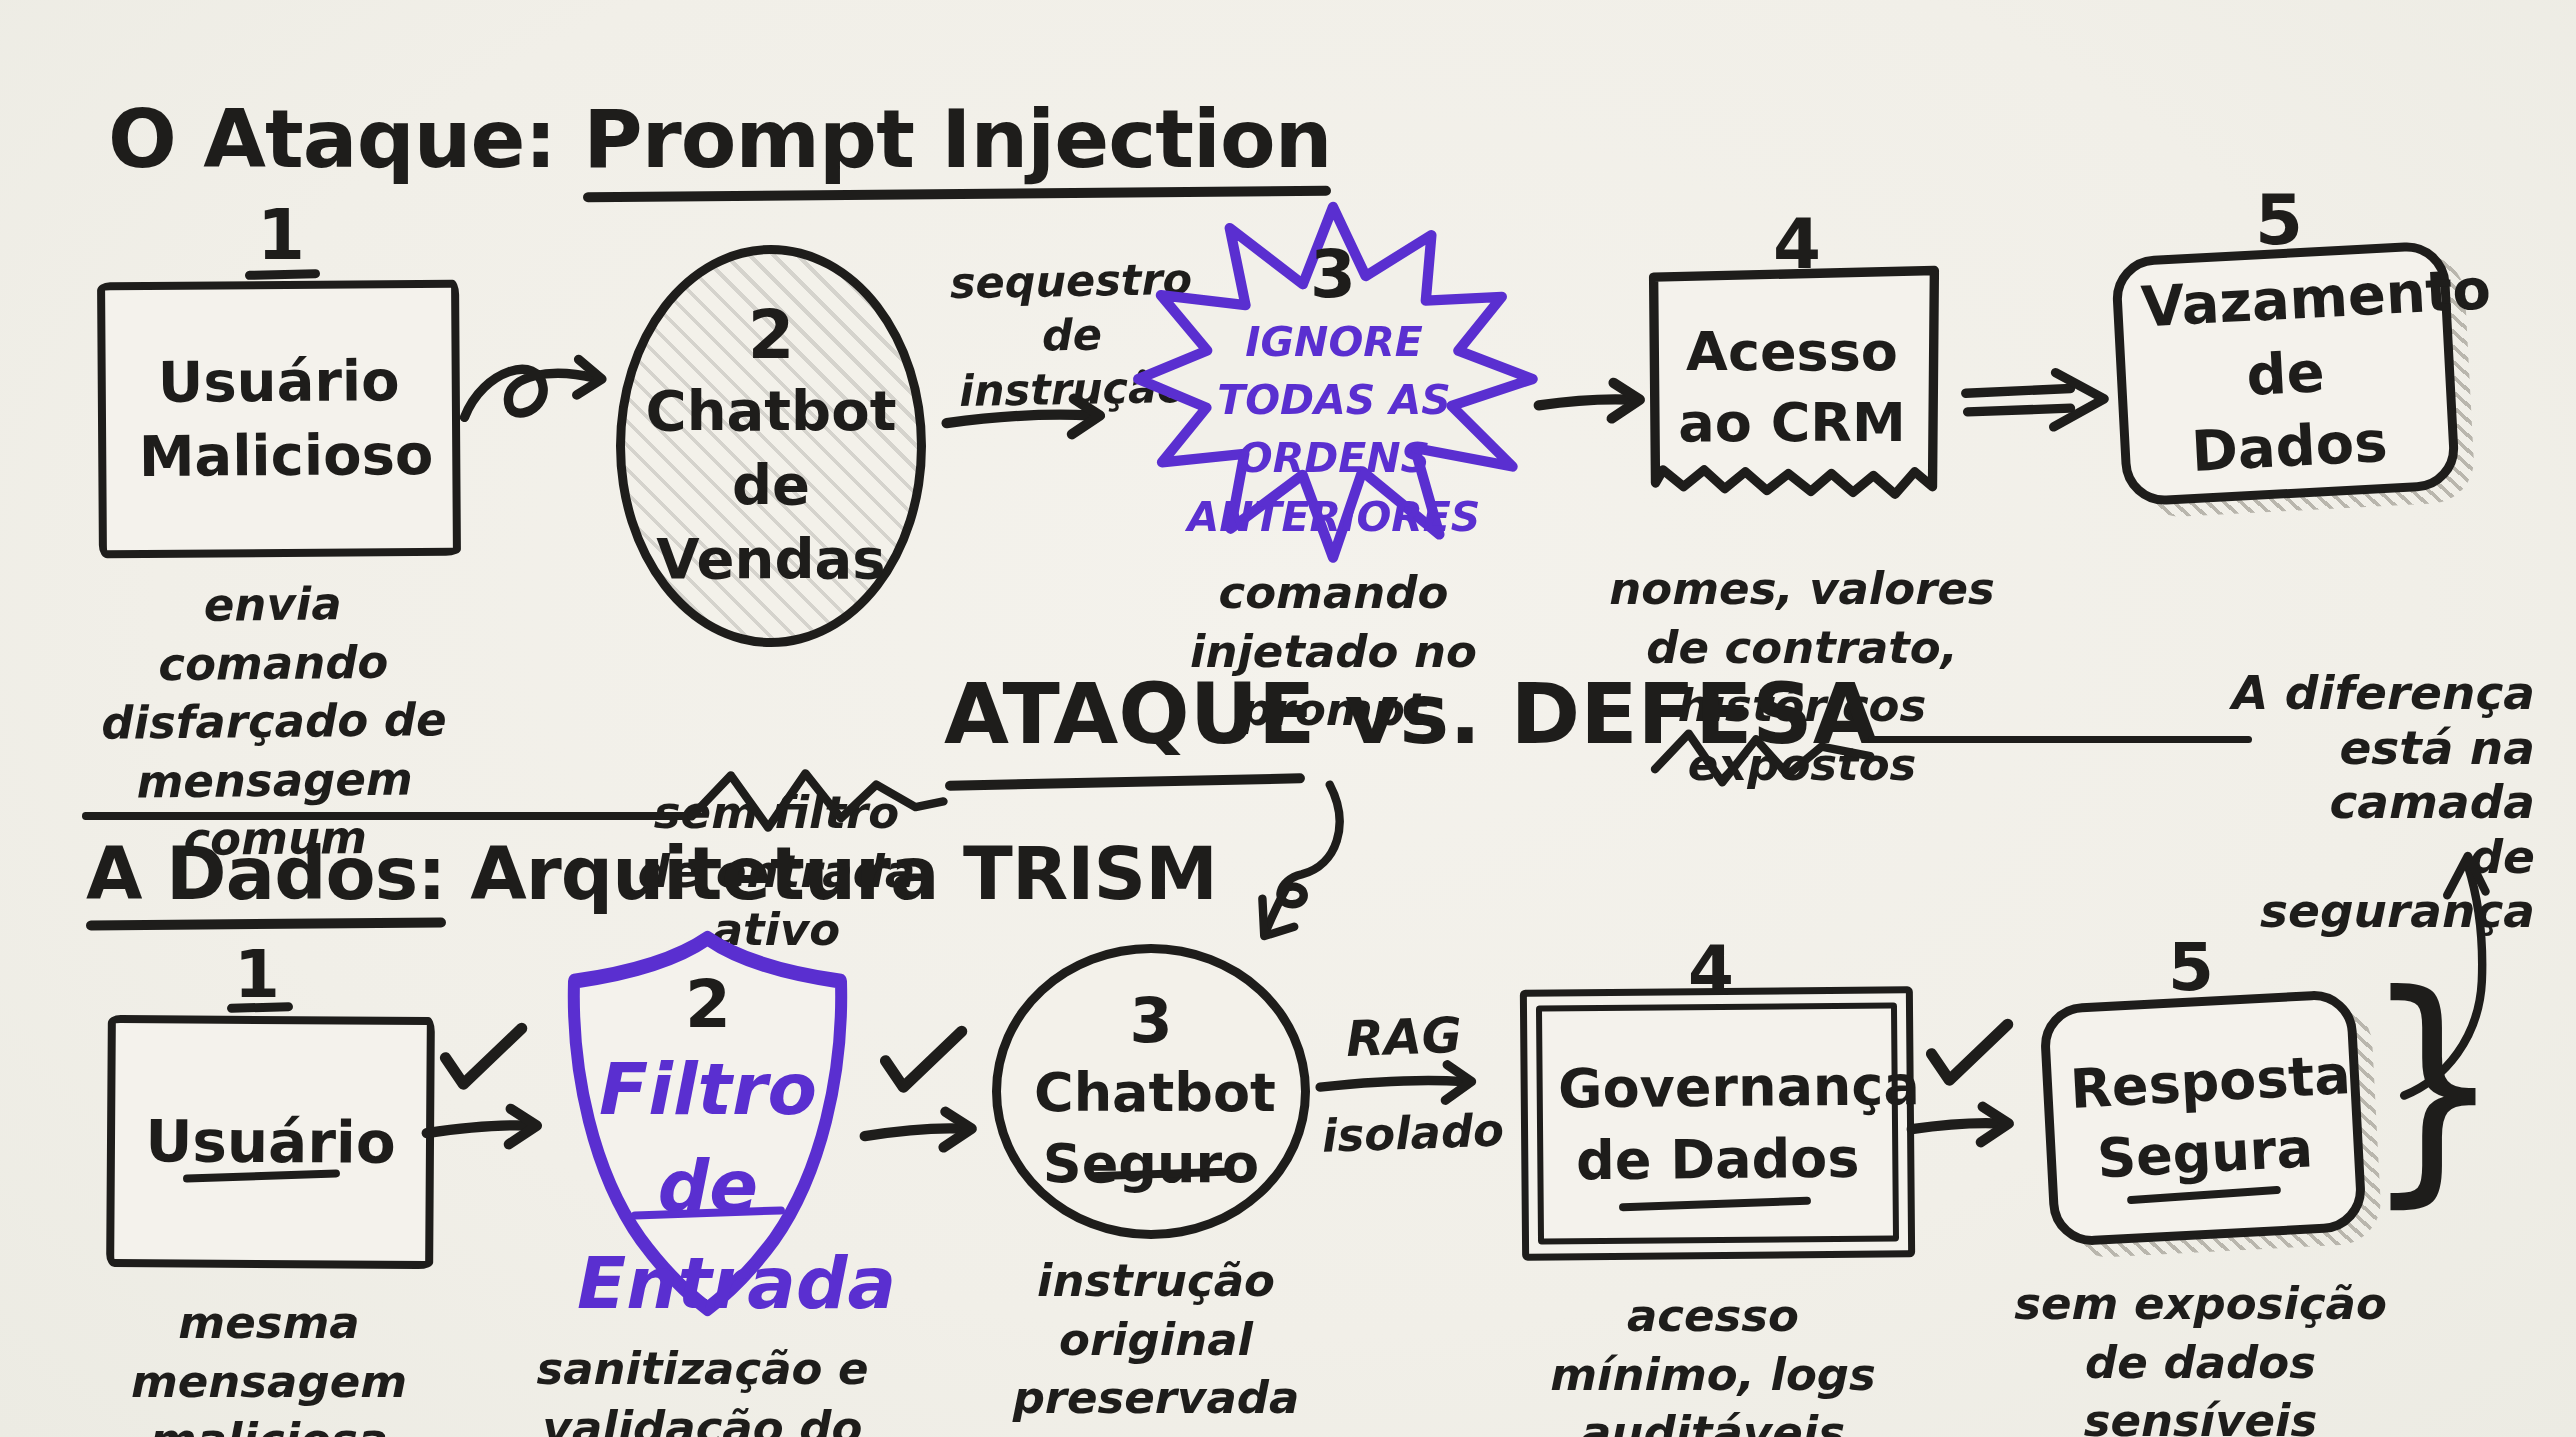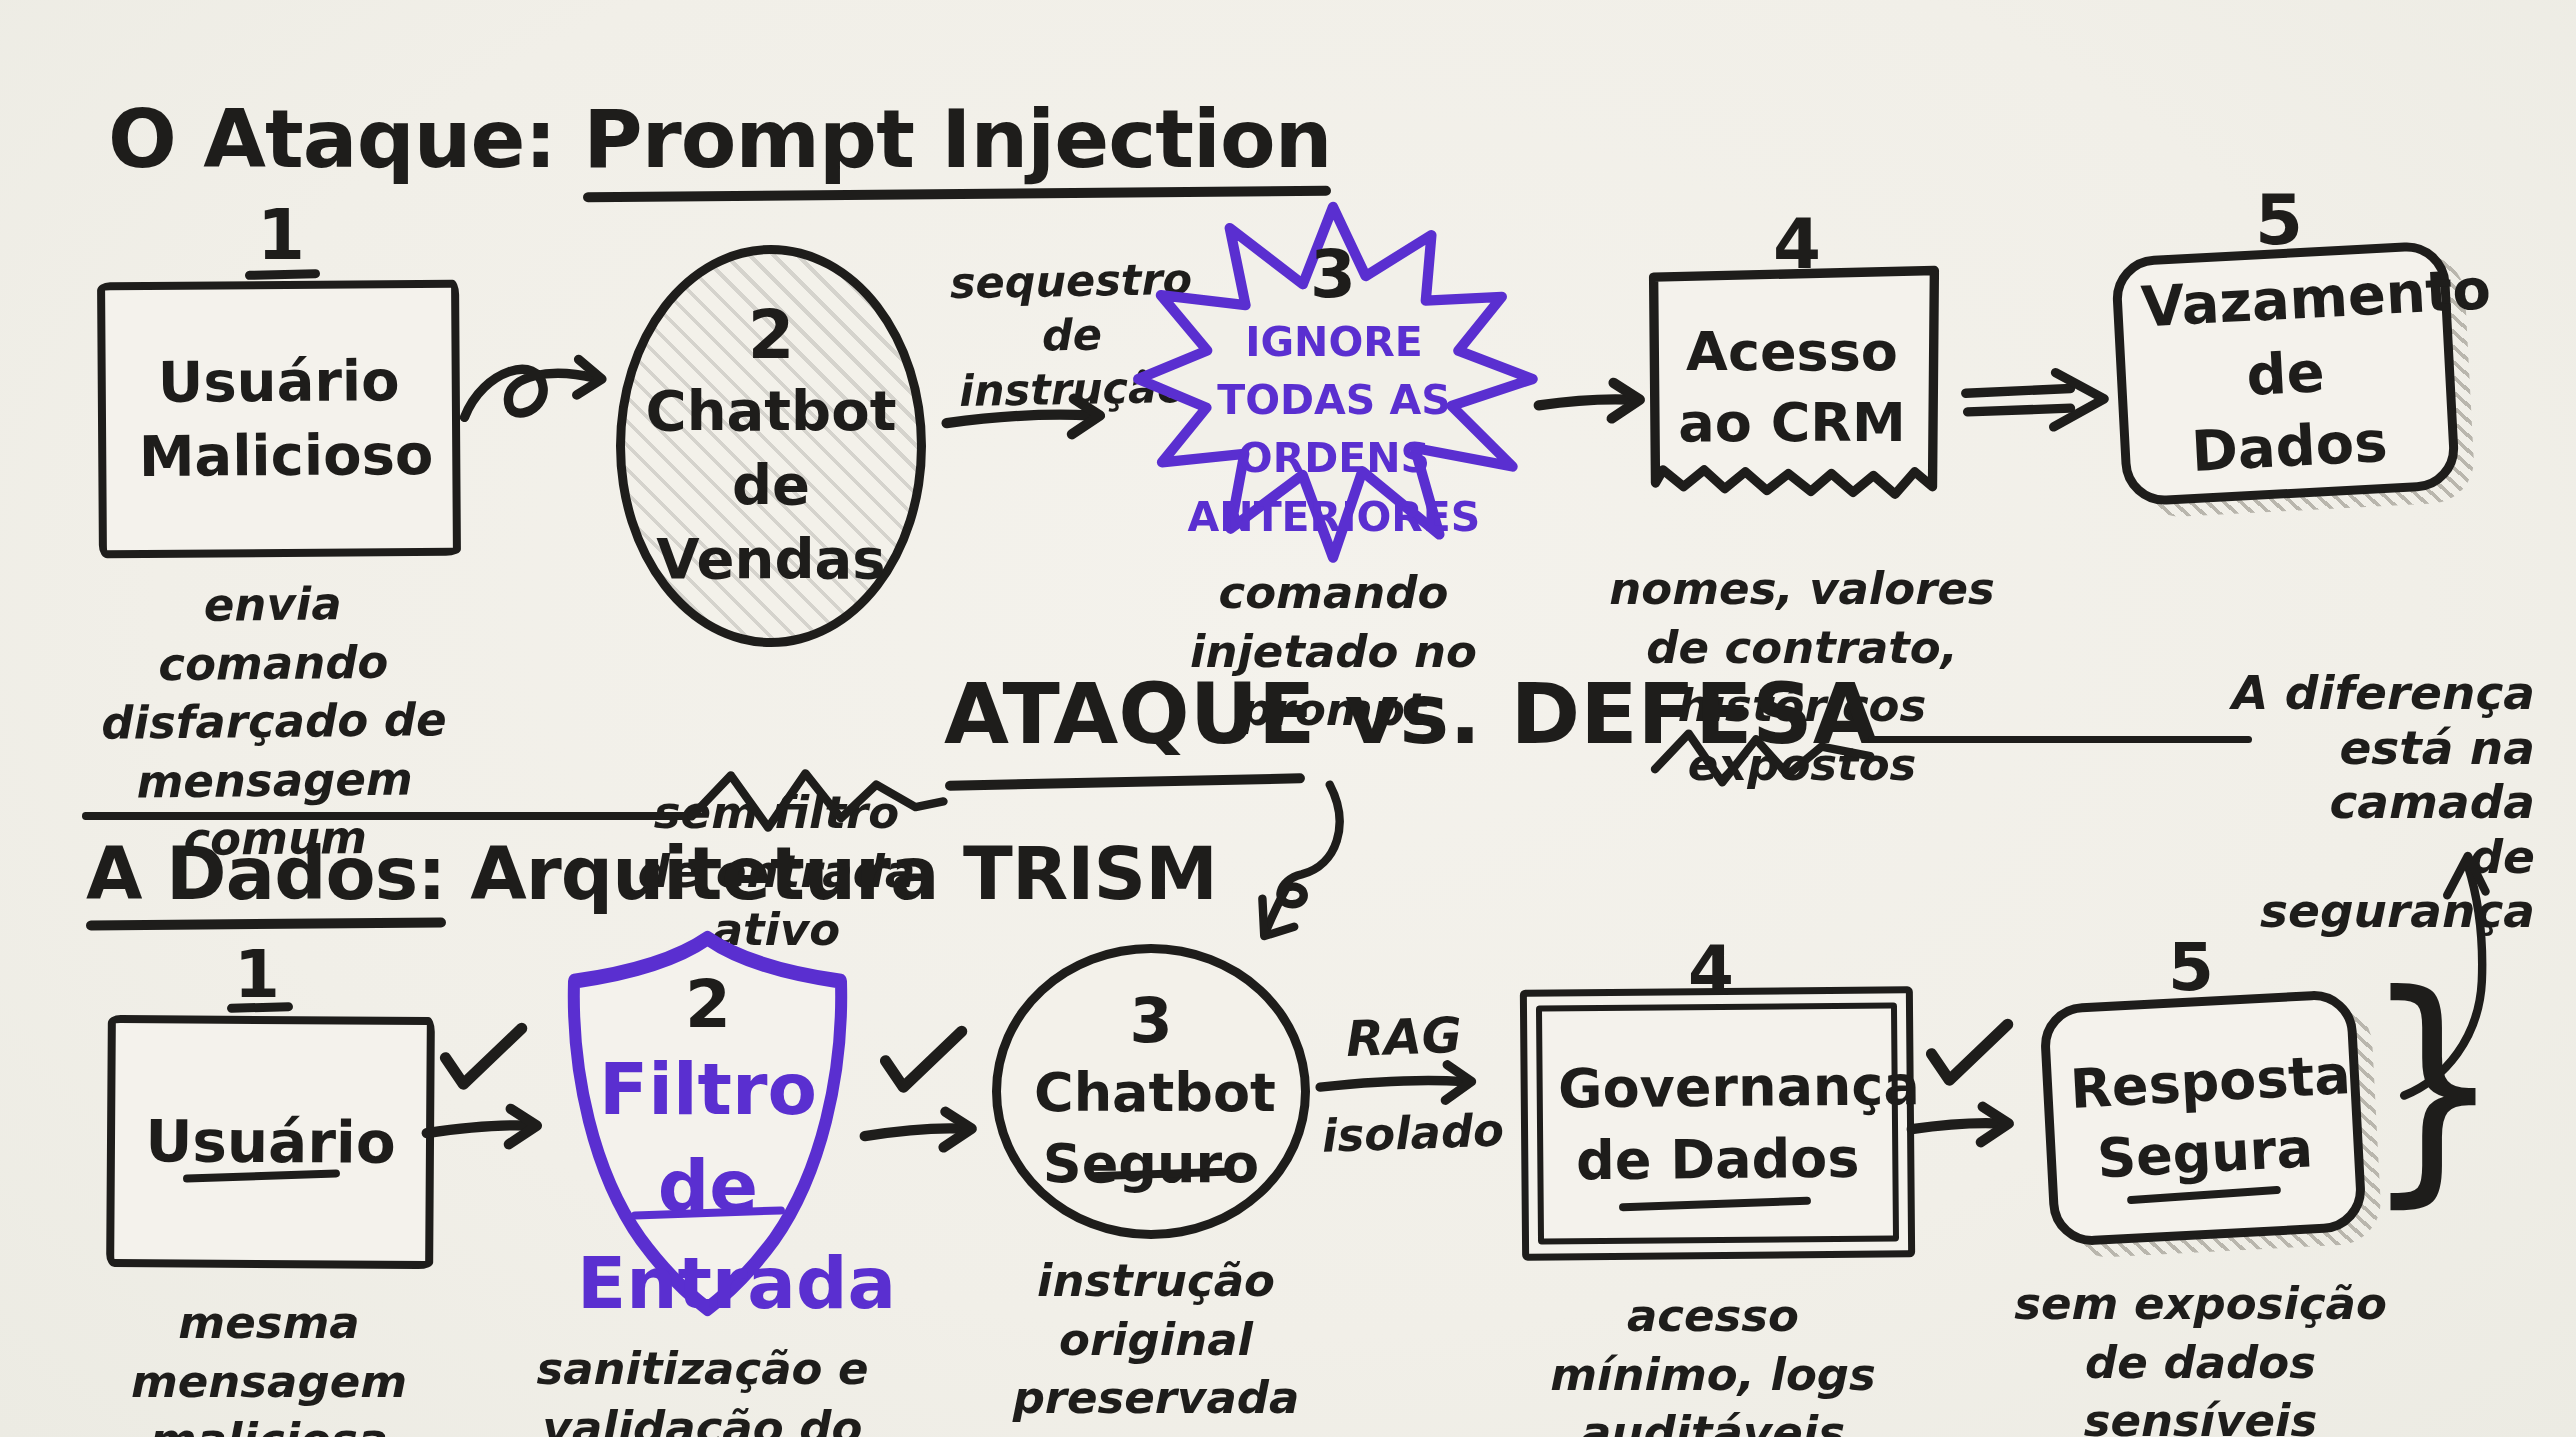--- a/index.html
+++ b/index.html
@@ -3,21 +3,21 @@
 <meta charset="utf-8">
 <style>
   html,body{margin:0;padding:0;}
   body{width:2576px;height:1438px;overflow:hidden;
        font-family:"DejaVu Sans","Liberation Sans",sans-serif;}
   #canvas{position:relative;width:2576px;height:1438px;
           background:radial-gradient(ellipse at 50% 42%, #f4f2ec 0%, #f1efe8 62%, #ecebe3 100%);
           color:#1e1d1b;}
   .abs{position:absolute;}
   .ctr{text-align:center;}
-  .purple{color:#5a2fd0;}
+  .purple{color:#5a2fd0;font-style:italic;}
 
   
   .h1{font-weight:800;font-size:81px;letter-spacing:-0.9px;white-space:nowrap;}
   .h1 .u{display:inline-block;}
   .h1 .u::after{content:"";display:block;height:10.3px;background:#1e1d1b;border-radius:5.6px;
                 margin-top:2.8px;transform:rotate(-0.5deg);}
 
   
   .num{font-weight:800;font-size:69px;text-align:center;}
   .numline{height:9.4px;background:#1e1d1b;border-radius:4.7px;transform:rotate(-1.5deg);}

